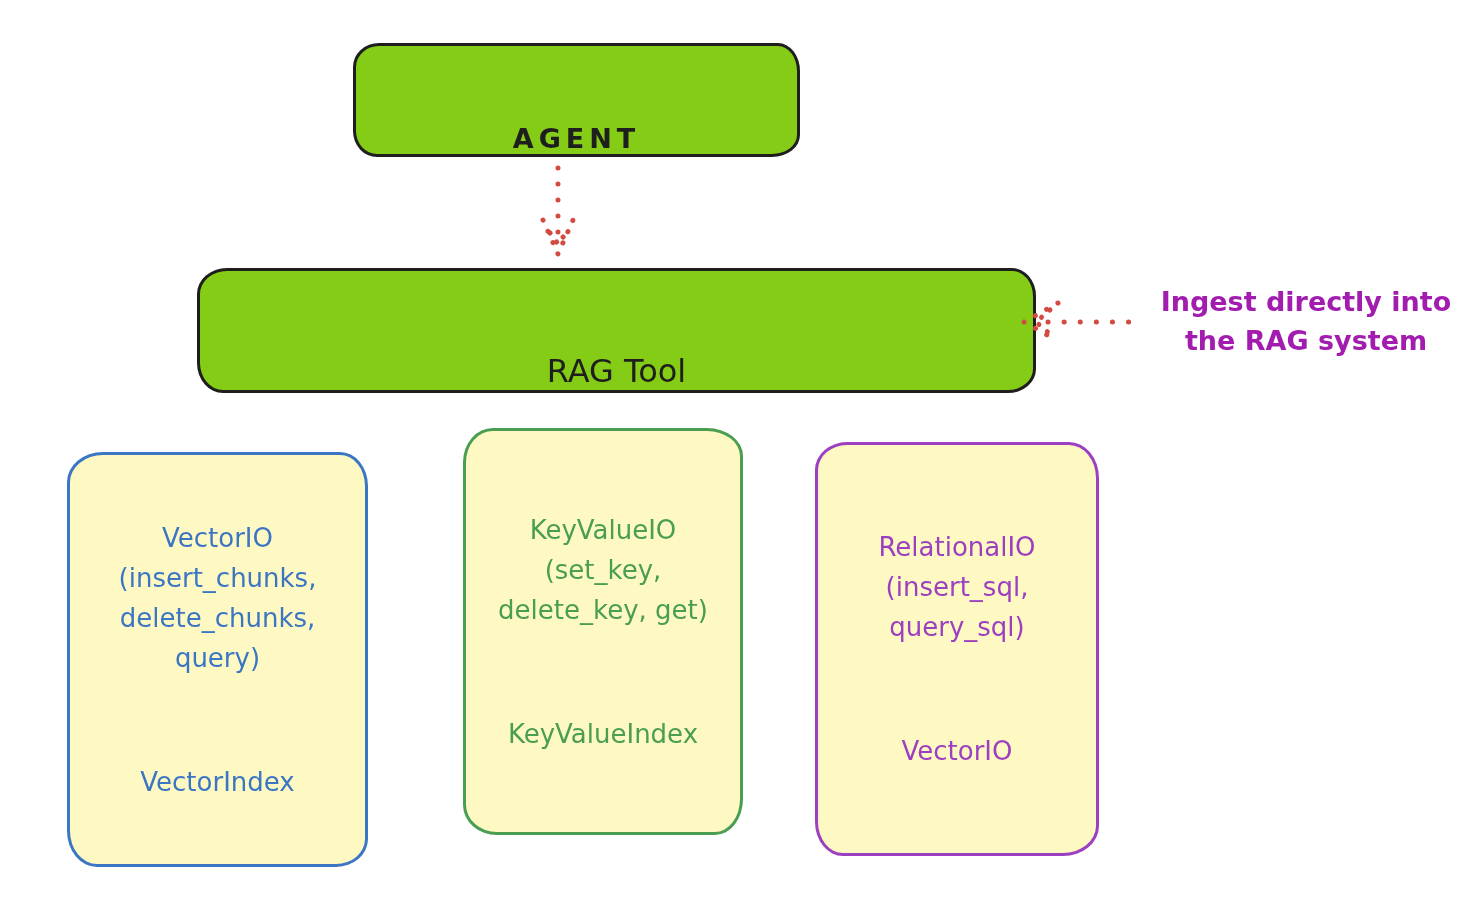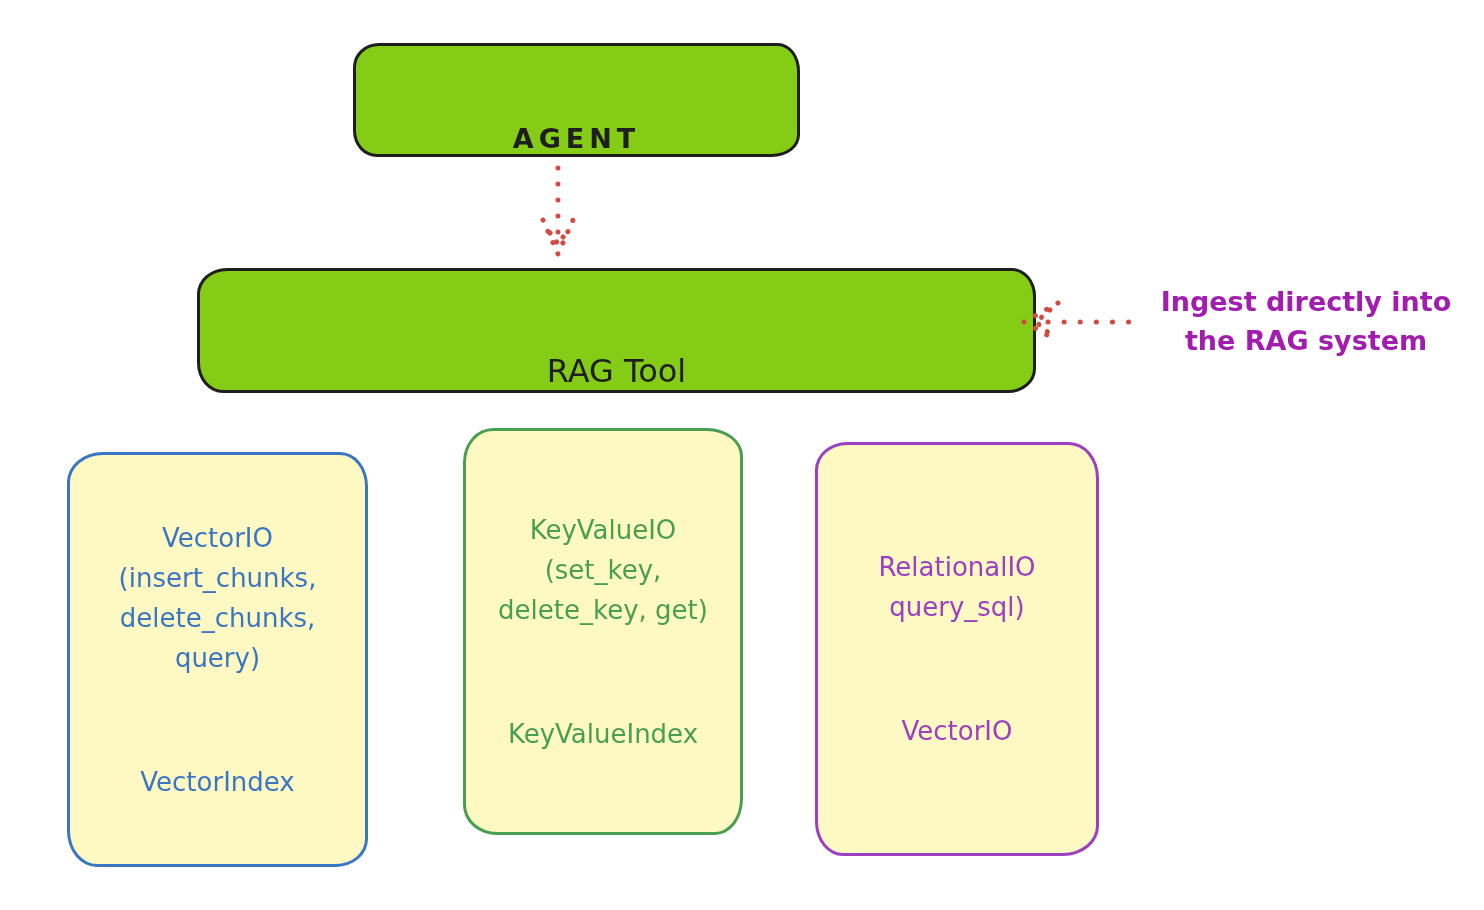--- a/index.html
+++ b/index.html
@@ -144,18 +144,19 @@
       <div>KeyValueIO</div>
       <div>(set_key,</div>
       <div>delete_key, get)</div>
     </div>
     <div class="store-index">KeyValueIndex</div>
   </div>
 
   <div class="store-box relational-box">
     <div>
       <div>RelationalIO</div>
+      <div>(insert_sql,</div>
       <div>query_sql)</div>
     </div>
     <div class="store-index">VectorIO</div>
   </div>
 
 </div>
 
 </body></html>

